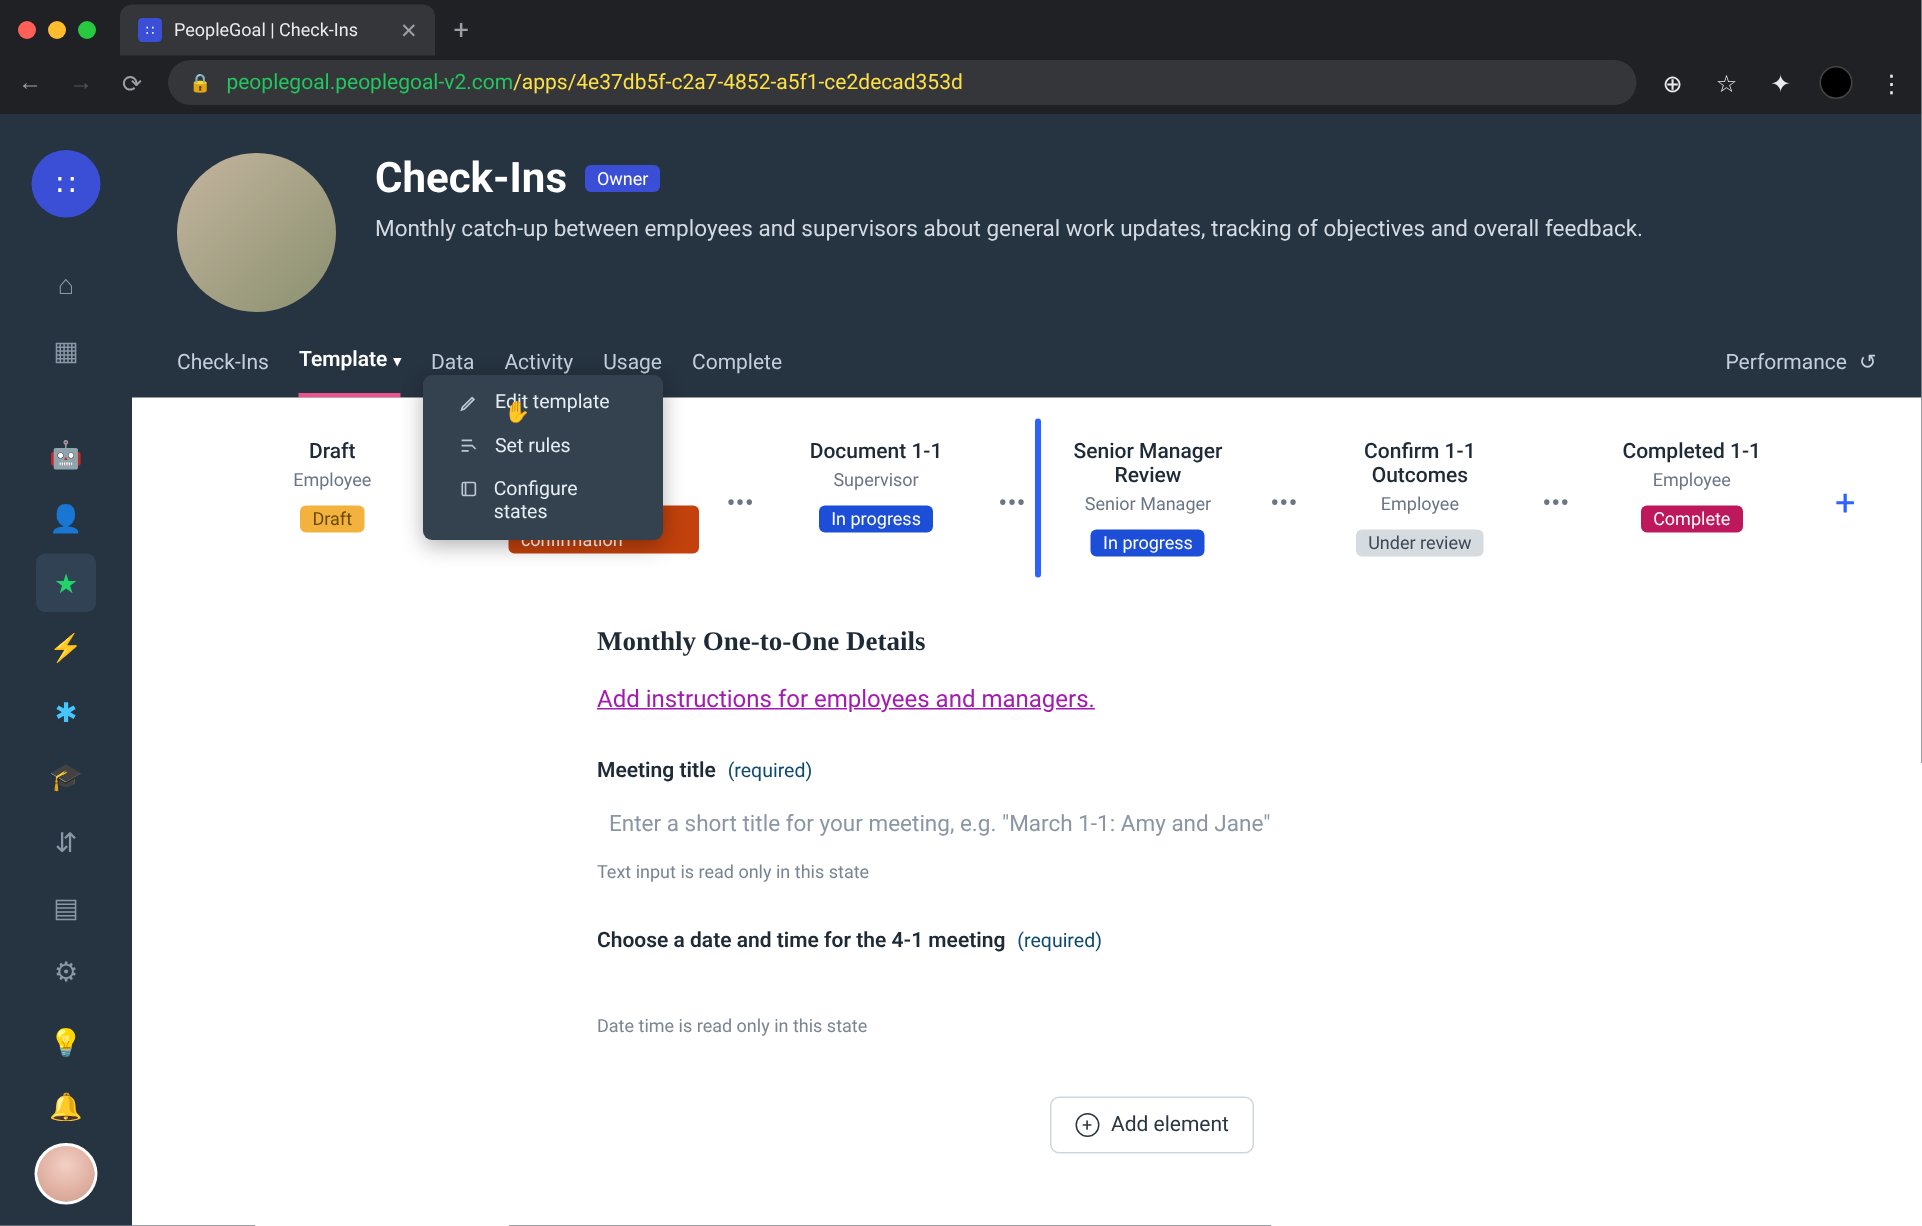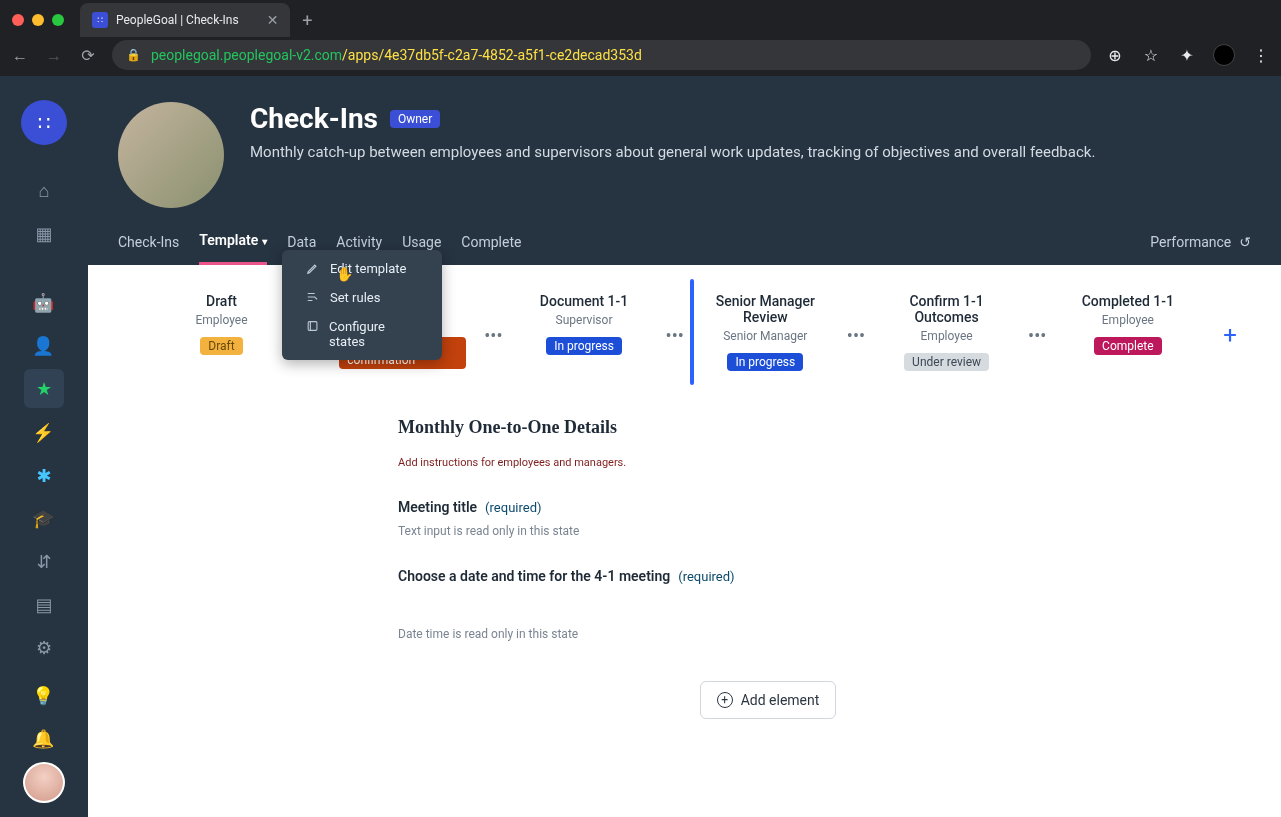--- a/index.html
+++ b/index.html
@@ -68,21 +68,21 @@
   .badge.draft { background: #f3b13d; color: #6a4a07; }
   .badge.pending { background: #c2410c; }
   .badge.inprog { background: #1d4ed8; }
   .badge.review { background: #d6dbe0; color: #3d4854; }
   .badge.complete { background: #be185d; }
   .more-dots { color: #6b7684; font-size: 18px; padding: 0 2px; align-self: center; margin-top: 6px; }
   .add-state { color: #2d62ff; font-size: 24px; font-weight: 400; align-self: center; margin: 6px 16px 0 16px; }
 
   .form-area { padding: 8px 0 30px 0; max-width: 740px; margin-left: 310px; }
   .form-area h2 { font-size: 18px; font-weight: 700; color: #1f2a37; margin-top: 26px; margin-bottom: 18px; font-family: Liberation Serif, serif; }
-  .instructions { font-size: 11px; color: #7f1d1d; margin-bottom: 28px; }
+  .instructions { font-size: 16px; color: #a21caf; margin-bottom: 28px; text-decoration: underline; }
   .field-label { font-size: 14px; font-weight: 600; color: #1f2a37; display: inline; }
   .required { font-size: 13px; color: #0c4a6e; font-weight: 400; margin-left: 4px; }
   .text-input { margin-top: 10px; padding: 8px 8px; font-size: 15px; color: #8b96a3; }
   .hint { font-size: 12px; color: #7a8592; margin-top: 8px; margin-bottom: 28px; }
   .add-element { margin: 30px auto 0 auto; display: flex; align-items: center; justify-content: center; gap: 8px; width: 136px; height: 38px; border: 1px solid #cfd6dd; border-radius: 6px; font-size: 14px; color: #2b3642; }
   .add-element .plus-circle { width: 16px; height: 16px; border: 1.5px solid #2b3642; border-radius: 50%; display: flex; align-items: center; justify-content: center; font-size: 12px; line-height: 1; }
 </style>
 </head>
 <body>
 
@@ -230,20 +230,21 @@
         </div>
 
       <div class="form-area">
         <h2>Monthly One-to-One Details</h2>
         <div class="instructions">Add instructions for employees and managers.</div>
 
         <div>
           <span class="field-label">Meeting title</span>
           <span class="required">(required)</span>
         </div>
+        <div class="text-input">Enter a short title for your meeting, e.g. "March 1-1: Amy and Jane"</div>
         <div class="hint">Text input is read only in this state</div>
 
         <div>
           <span class="field-label">Choose a date and time for the 4-1 meeting</span>
           <span class="required">(required)</span>
         </div>
         <div style="height:34px"></div>
         <div class="hint" style="margin-bottom:10px">Date time is read only in this state</div>
 
         <div style="display:flex; justify-content:center;">

